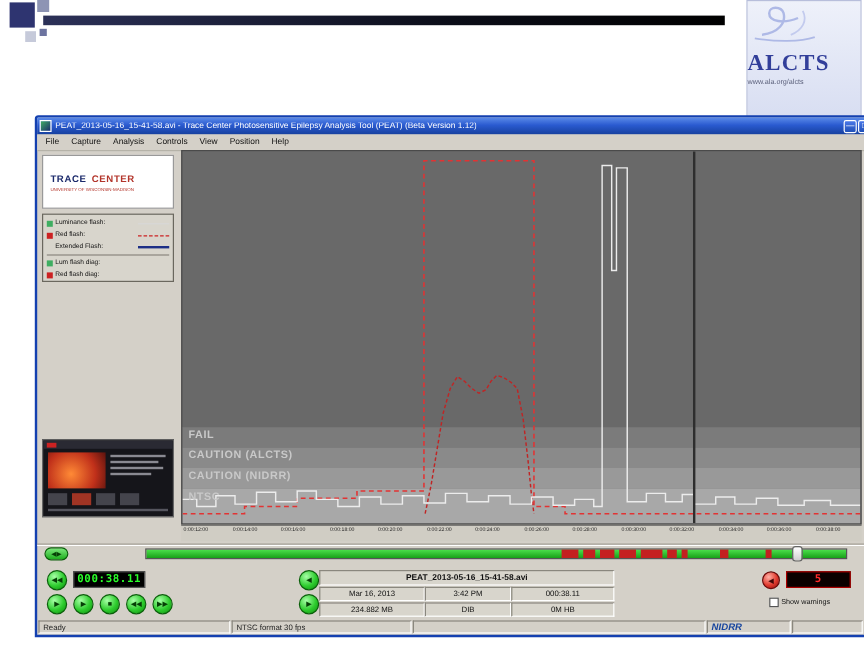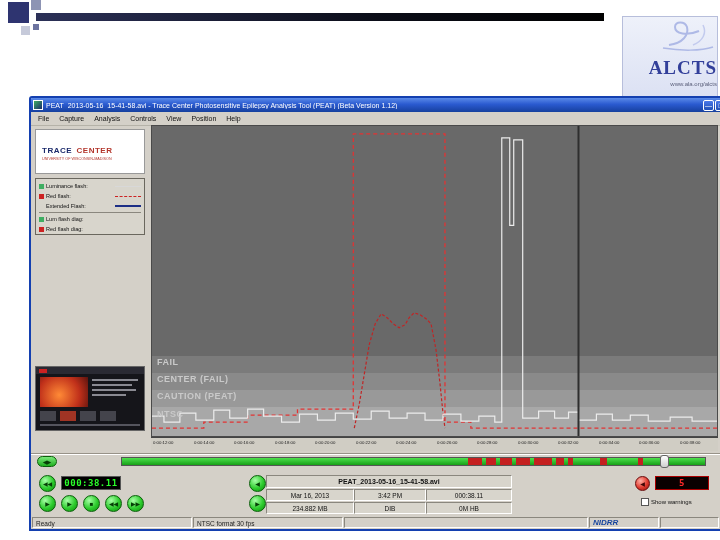--- a/index.html
+++ b/index.html
@@ -5,21 +5,21 @@
   html,body{margin:0;padding:0;}
   body{width:720px;height:540px;background:#fff;font-family:"Liberation Sans",sans-serif;position:relative;overflow:hidden;}
   .abs{position:absolute;}
   
   .deco-sq1{left:8px;top:2px;width:21px;height:21px;background:#2e3470;}
   .deco-sq2{left:31px;top:0;width:10px;height:10px;background:#8d94b4;}
   .deco-sq3{left:21px;top:26px;width:9px;height:9px;background:#c6cada;}
   .deco-sq4{left:33px;top:24px;width:6px;height:6px;background:#6d74a0;}
   .deco-bar{left:36px;top:13px;width:568px;height:8px;background:linear-gradient(90deg,#2c3158,#0b0d18 60%,#000);}
   
-  .alcts{left:622px;top:16px;width:96px;height:108px;background:linear-gradient(180deg,#eef1fa,#d6dcf1);border:1px solid #b7bedb;box-sizing:border-box;text-align:right;}
+  .alcts{left:622px;top:0;width:96px;height:108px;background:linear-gradient(180deg,#eef1fa,#d6dcf1);border:1px solid #b7bedb;box-sizing:border-box;text-align:left;}
   .alcts-name{font-family:"Liberation Serif",serif;font-weight:bold;color:#323f9a;font-size:19px;letter-spacing:1px;margin-top:0;}
   .alcts-url{font-size:6px;color:#5a5f7a;margin-top:2px;}
   
   .window{left:29px;top:96px;width:713px;height:435px;background:#d4d0c8;border:2px solid #1440b0;box-sizing:border-box;border-radius:3px 3px 0 0;}
   .titlebar{display:flex;align-items:center;height:14px;background:linear-gradient(180deg,#5a8ae8 0%,#2a5ad0 45%,#16409e 100%);color:#fff;font-size:7px;padding:0 2px;gap:3px;border-radius:1px 1px 0 0;}
   .app-icon{width:8px;height:8px;background:linear-gradient(135deg,#3fae62,#1b2a6b);display:inline-block;border:1px solid #fff;}
   .title-text{white-space:nowrap;overflow:hidden;text-overflow:ellipsis;max-width:610px;}
   .winbtns{margin-left:auto;display:flex;gap:1px;}
   .wbtn{width:11px;height:11px;font-size:7px;line-height:10px;text-align:center;color:#fff;background:linear-gradient(180deg,#4a78e8,#2050b8);border:1px solid #fff;border-radius:2px;box-sizing:border-box;cursor:pointer;}
   .wbtn.close{background:linear-gradient(180deg,#f08868,#c83a20);}
@@ -180,22 +180,22 @@
       <div class="band b1"></div>
       <div class="band b2"></div>
       <div class="band b3"></div>
       <svg class="traces" viewBox="0 0 567 312" preserveAspectRatio="none">
         <polyline class="t-red" points="0,304 52,304 52,298 96,298 96,291 146,291 146,285 202,285 202,8 294,8 294,298 320,298 320,304 567,304"></polyline>
         <polyline class="t-red2" points="203,304 208,280 213,250 218,220 224,199 230,189 236,193 242,199 248,203 254,200 258,193 263,188 269,190 275,194 280,199 285,225 289,259 292,289 294,304"></polyline>
         <polyline class="t-white" points="0,292 12,292 12,298 28,298 28,289 44,289 44,296 62,296 62,286 78,286 78,294 96,294 96,285 112,285 112,292 130,292 130,298 148,298 148,290 166,290 166,296 184,296 184,289 202,289 202,295 220,295 220,287 238,287 238,294 256,294 256,289 274,289 274,296 292,296 292,290 310,290 310,297 328,297 328,292 344,292 344,298 351,298 351,12 359,12 359,100 363,100 363,14 372,14 372,294 388,294 388,287 404,287 404,294 418,294 418,288 428,288 428,296 446,296 446,290 462,290 462,296 480,296 480,291 498,291 498,297 520,297 520,293 542,293 542,297 567,297"></polyline>
         <line class="cursorline" x1="428" y1="0" x2="428" y2="312"></line>
       </svg>
       <div class="blabel bl0">FAIL</div>
-      <div class="blabel bl1">CENTER (FAIL)</div>
-      <div class="blabel bl2">CAUTION (PEAT)</div>
+      <div class="blabel bl1">CAUTION (ALCTS)</div>
+      <div class="blabel bl2">CAUTION (NIDRR)</div>
       <div class="blabel bl3">NTSC</div>
     </div>
 
     <div class="xaxis">
       <span class="tick" style="left:2px">0:00:12:00</span>
       <span class="tick" style="left:43px">0:00:14:00</span>
       <span class="tick" style="left:83px">0:00:16:00</span>
       <span class="tick" style="left:124px">0:00:18:00</span>
       <span class="tick" style="left:164px">0:00:20:00</span>
       <span class="tick" style="left:205px">0:00:22:00</span>

